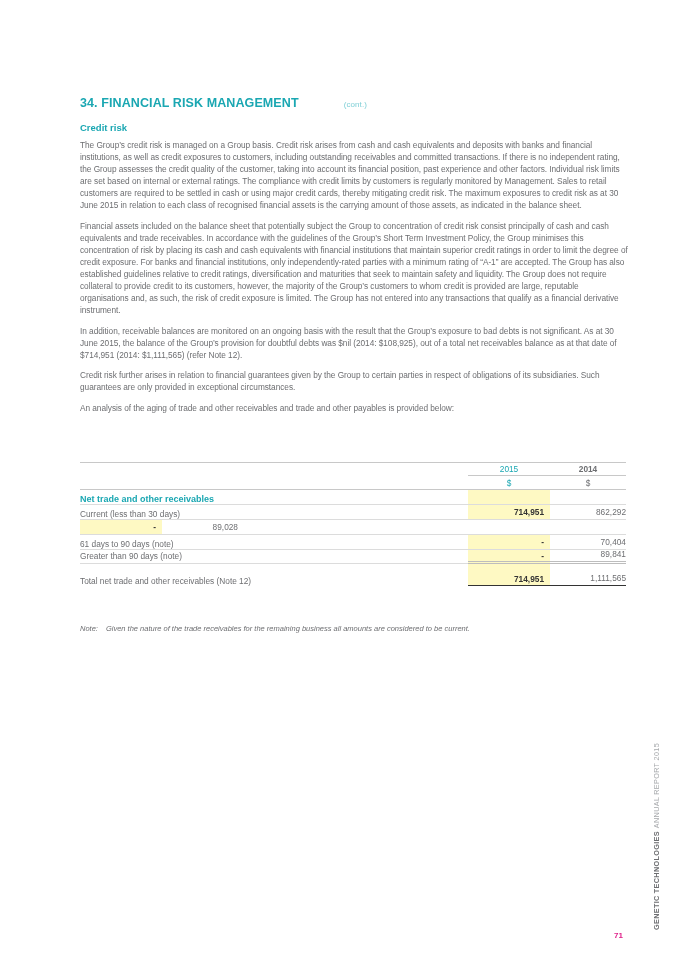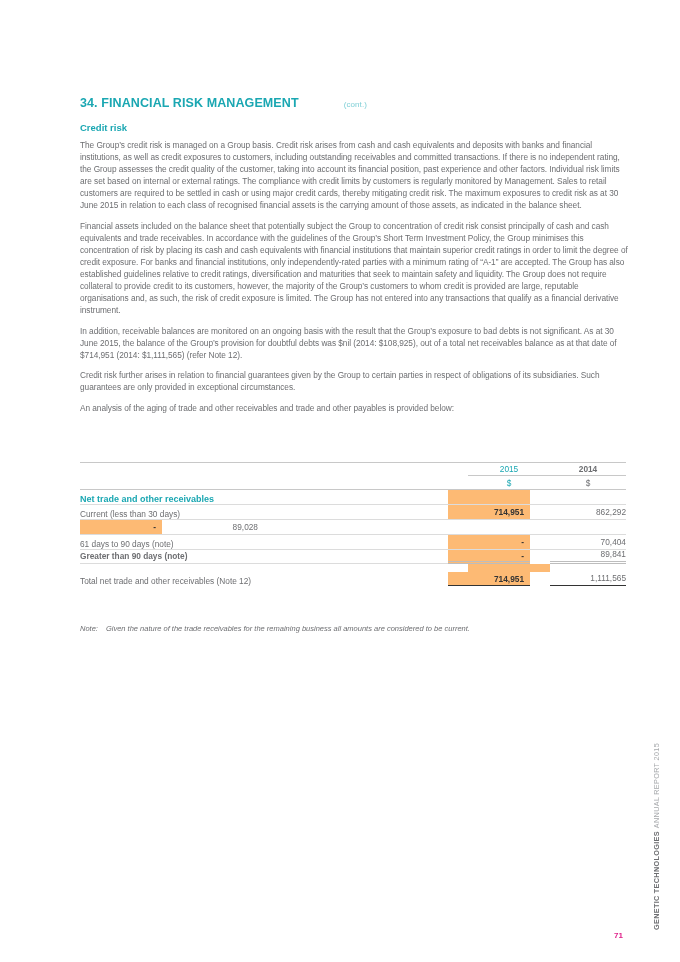--- a/index.html
+++ b/index.html
@@ -7,22 +7,22 @@
            font-family: "Liberation Sans", "DejaVu Sans", sans-serif; color: #6d6e71; }
     .page { position: absolute; left: 80px; top: 95px; width: 548px; }
     h1 { margin: 0; font-size: 12.5px; font-weight: bold; color: #1aa7b2; letter-spacing: 0.1px; line-height: 16px; }
     h1 .cont { font-weight: normal; font-size: 8px; color: #7fcfd6; margin-left: 3px; padding-left: 42px; }
     h2 { margin: 9px 0 5px 0; font-size: 9.5px; font-weight: bold; color: #1aa7b2; line-height: 12px; }
     p { margin: 0 0 8.5px 0; font-size: 8.3px; line-height: 12.05px; color: #6d6e71; letter-spacing: -0.05px; }
     .tbl { position: absolute; left: 80px; top: 462px; width: 546px; }
     .row { display: flex; height: 14px; align-items: flex-end; font-size: 8.3px; position: relative; }
     .row .lbl { flex: 1; padding-left: 0; white-space: nowrap; }
     .row .c15 { width: 82px; text-align: right; padding-right: 6px; height: 100%; display: flex; align-items: center; justify-content: flex-end; box-sizing: border-box; }
-    .row .c14 { width: 76px; text-align: right; height: 100%; display: flex; align-items: center; justify-content: flex-end; margin-left: 20px; }
-    .shade { background: #fdba74; }
+    .row .c14 { width: 76px; text-align: right; height: 100%; display: flex; align-items: center; justify-content: flex-end; }
+    .shade { background: #fef9c3; }
     .bold { font-weight: bold; color: #333; }
     .topline { border-top: 1px solid #c8c8c8; }
     .hdr-cons { display: flex; height: 14px; align-items: center; font-size: 8.3px; }
     .hdr-cons .sp { flex: 1; }
     .hdr-cons .cons { width: 158px; text-align: center; border-bottom: 1px solid #c8c8c8; height: 100%; display:flex; align-items:center; justify-content:center; box-sizing:border-box; }
     .hdr-year { display: flex; height: 13px; align-items: center; font-size: 8.3px; }
     .hdr-year .sp { flex: 1; }
     .hdr-year .y15 { width: 82px; text-align: center; color: #1aa7b2; border-bottom: 1px solid #c8c8c8; height:100%; display:flex; align-items:center; justify-content:center; box-sizing:border-box;}
     .hdr-year .y14 { width: 76px; text-align: center; border-bottom: 1px solid #c8c8c8; height:100%; display:flex; align-items:center; justify-content:center; box-sizing:border-box;font-weight:bold;}
     .hdr-cur { display: flex; height: 13px; align-items: center; font-size: 8.3px; border-bottom: 1px solid #c8c8c8; }
@@ -82,21 +82,21 @@
   <div class="row rowline">
     <div class="c15 shade bold">-</div>
     <div class="c14">89,028</div>
   </div>
   <div class="row rowline">
     <div class="lbl">61 days to 90 days (note)</div>
     <div class="c15 shade bold">-</div>
     <div class="c14">70,404</div>
   </div>
   <div class="row">
-    <div class="lbl rowline" style="height:100%;display:flex;align-items:center;font-weight:bold;">Greater than 90 days (note)</div>
+    <div class="lbl rowline" style="height:100%;display:flex;align-items:center;">Greater than 90 days (note)</div>
     <div class="c15 shade bold dbl">-</div>
     <div class="c14 dbl">89,841</div>
   </div>
   <div class="gap">
     <div class="sp"></div>
     <div class="g15 shade"></div>
     <div class="g14"></div>
   </div>
   <div class="row">
     <div class="lbl">Total net trade and other receivables (Note 12)</div>

